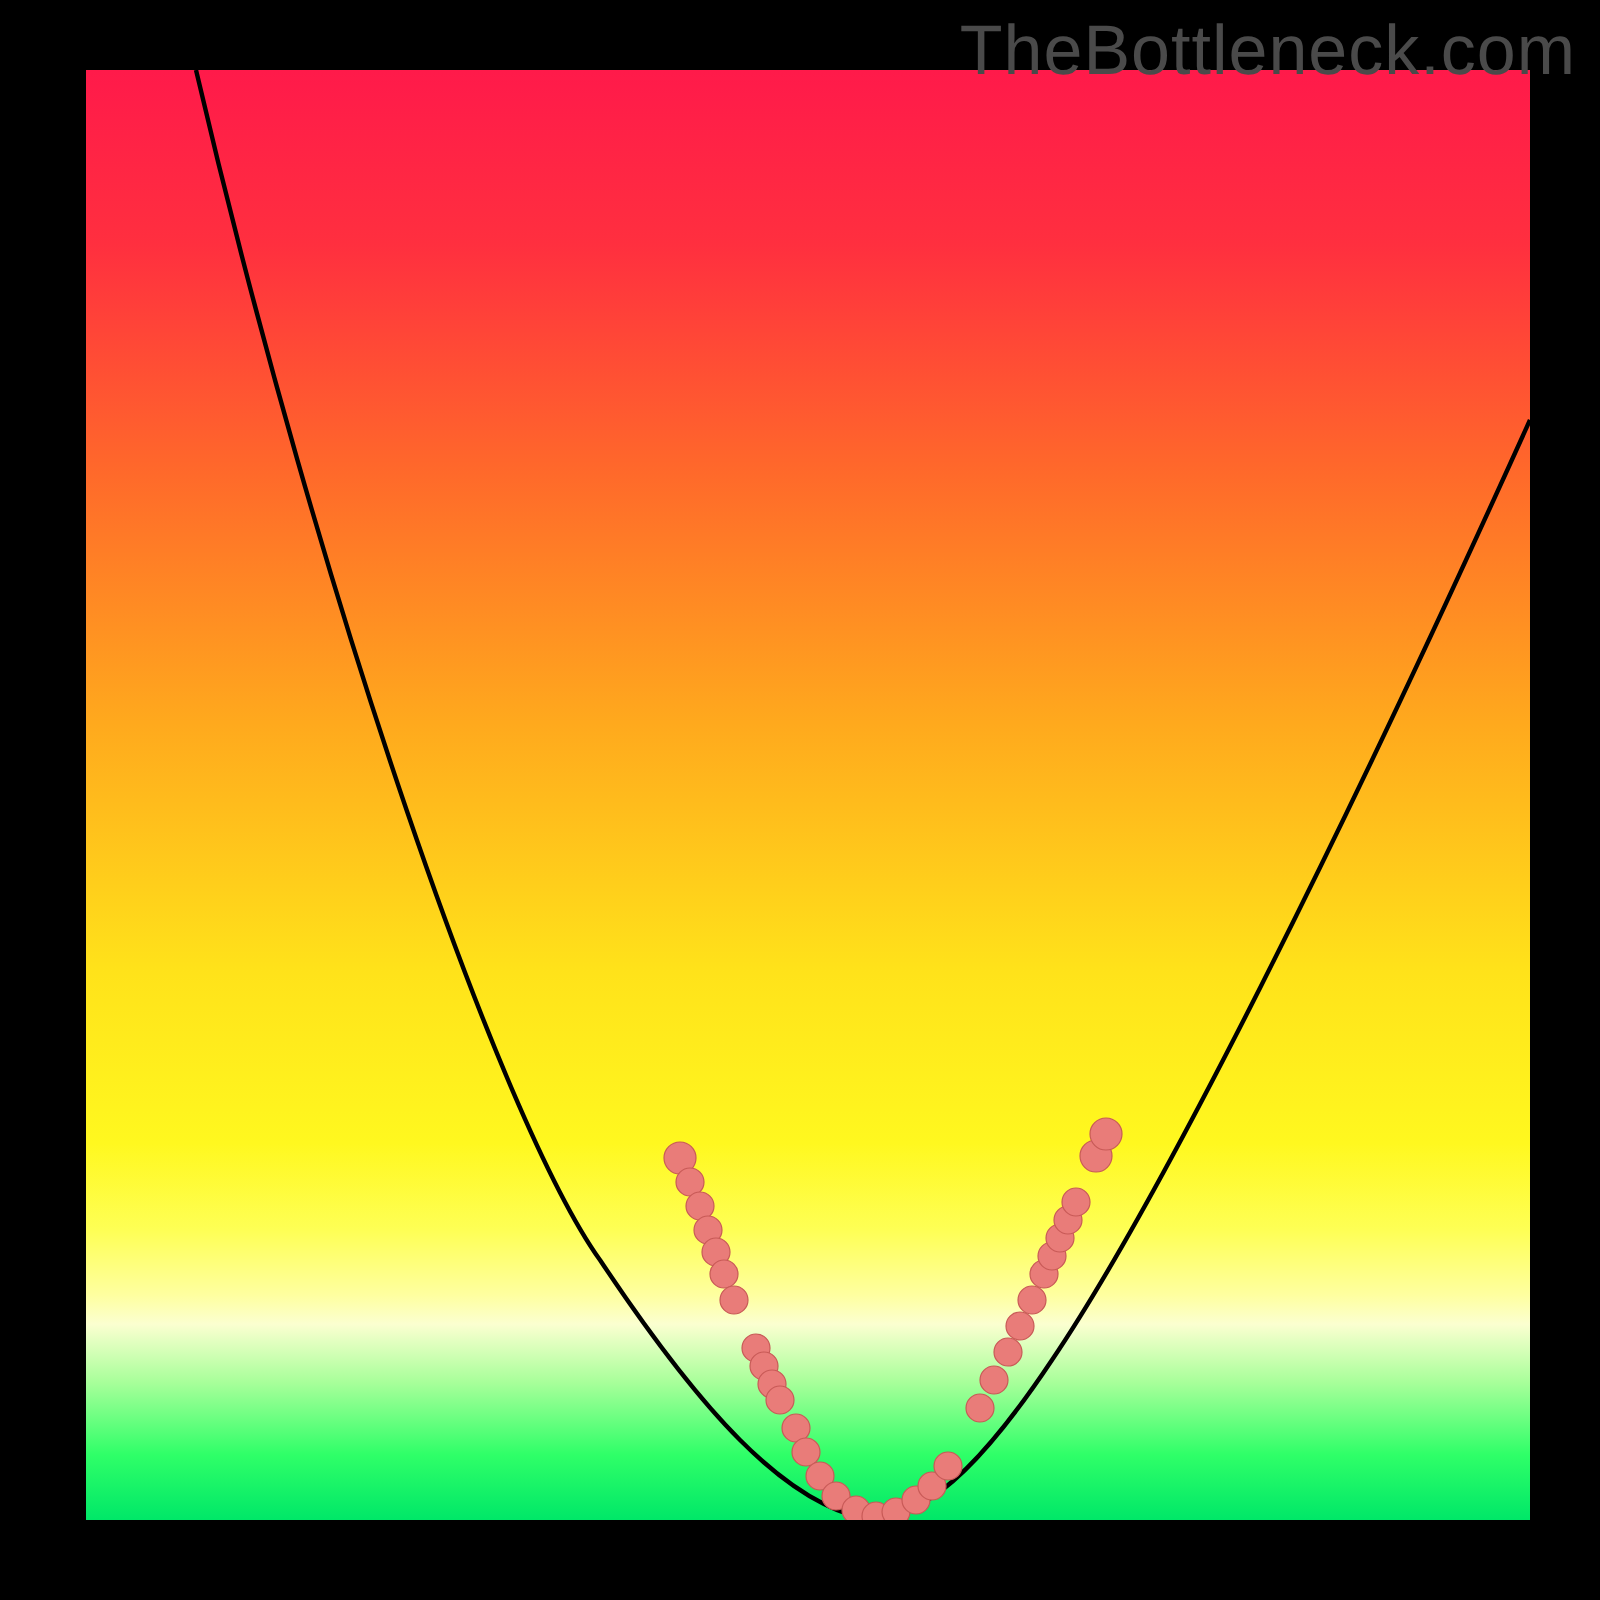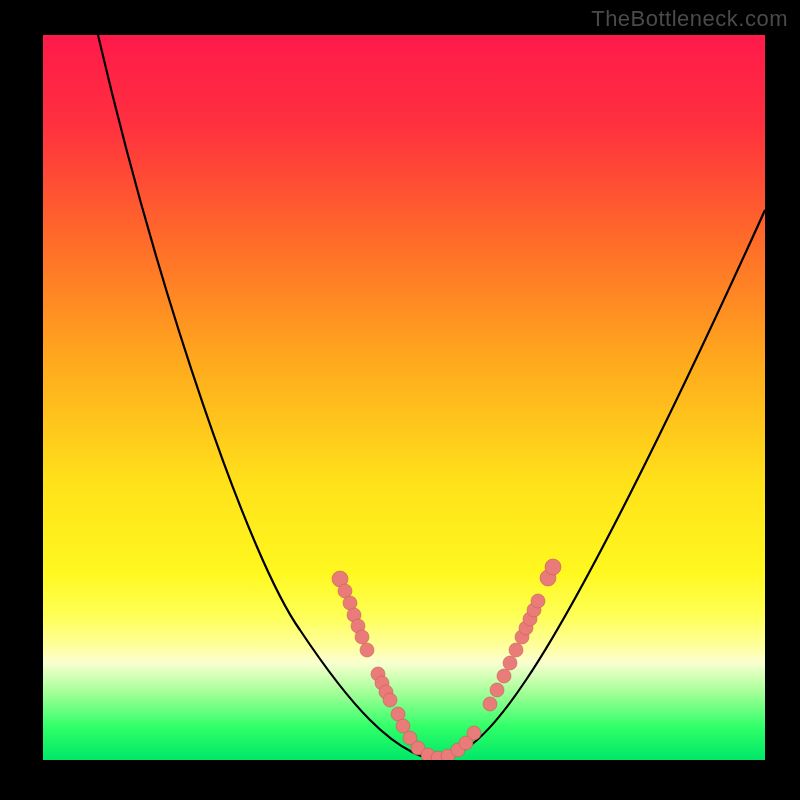--- a/index.html
+++ b/index.html
@@ -15,21 +15,21 @@
     position: relative;
     width: 800px;
     height: 800px;
     background: #000;
   }
   .watermark {
     position: absolute;
     top: 6px;
     right: 12px;
     color: #4a4a4a;
-    font-size: 22px;
+    font-size: 35px;
     font-weight: 500;
     letter-spacing: 0.5px;
     z-index: 10;
   }
   svg {
     display: block;
   }
 </style>
 </head>
 <body>

